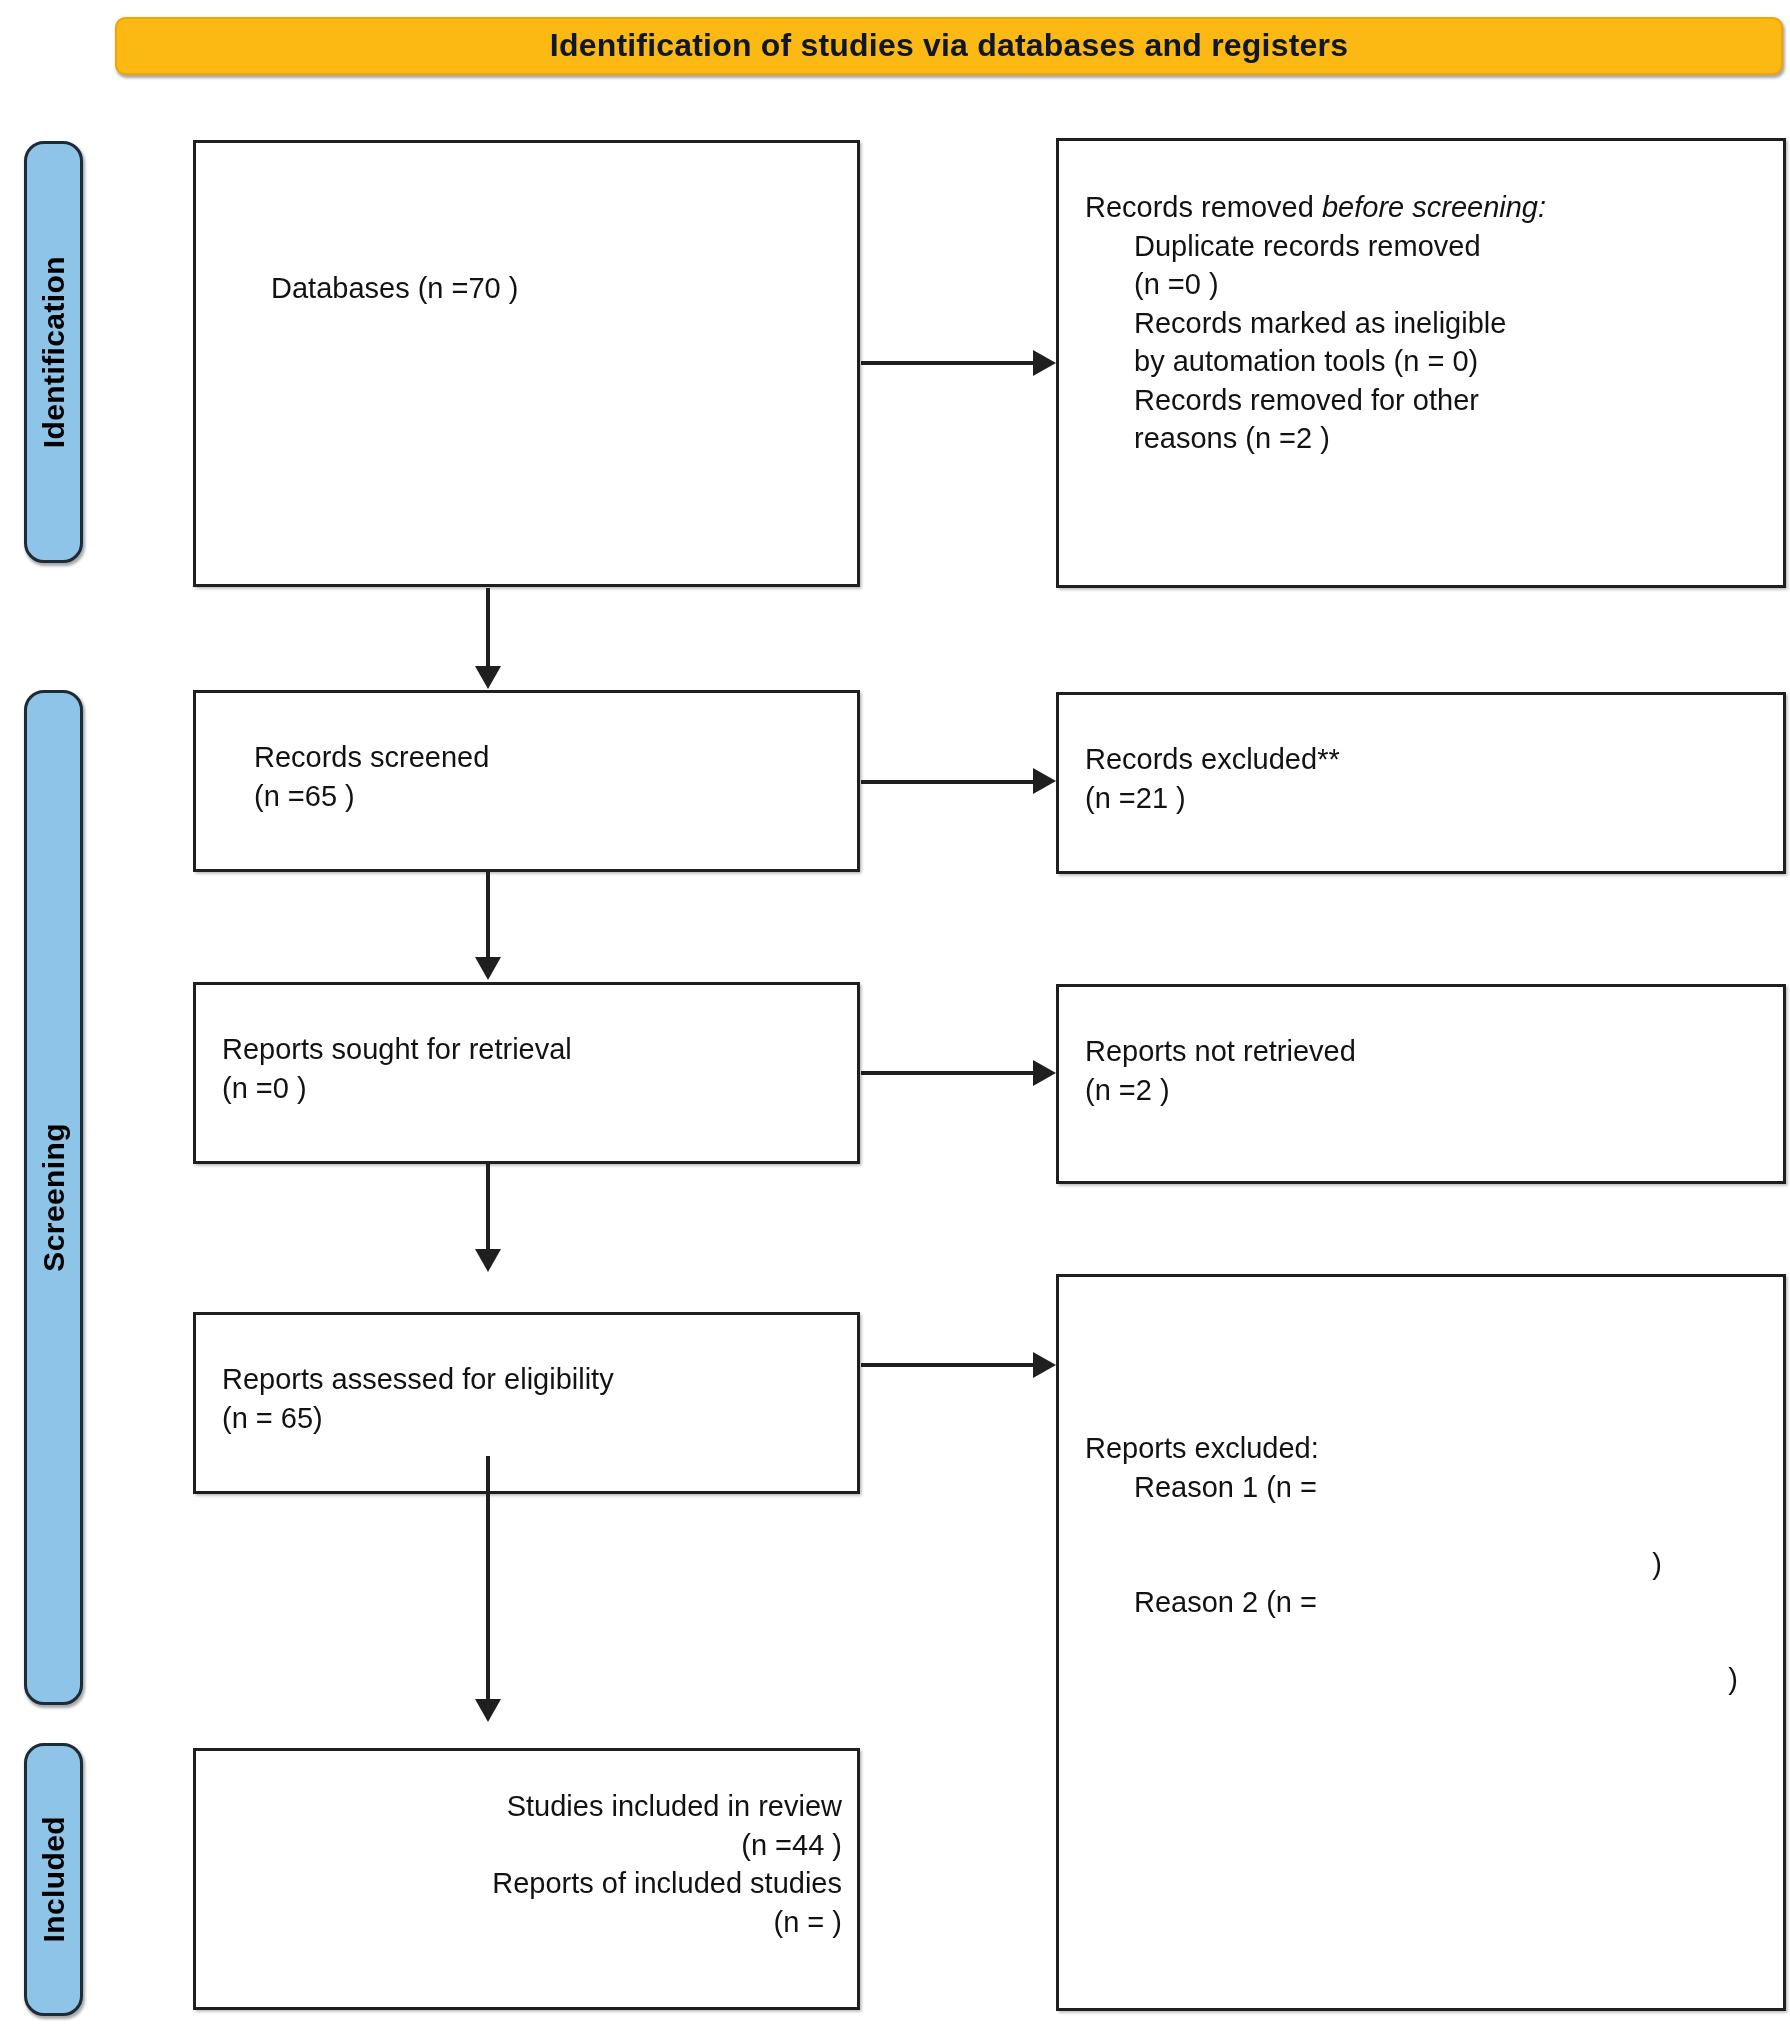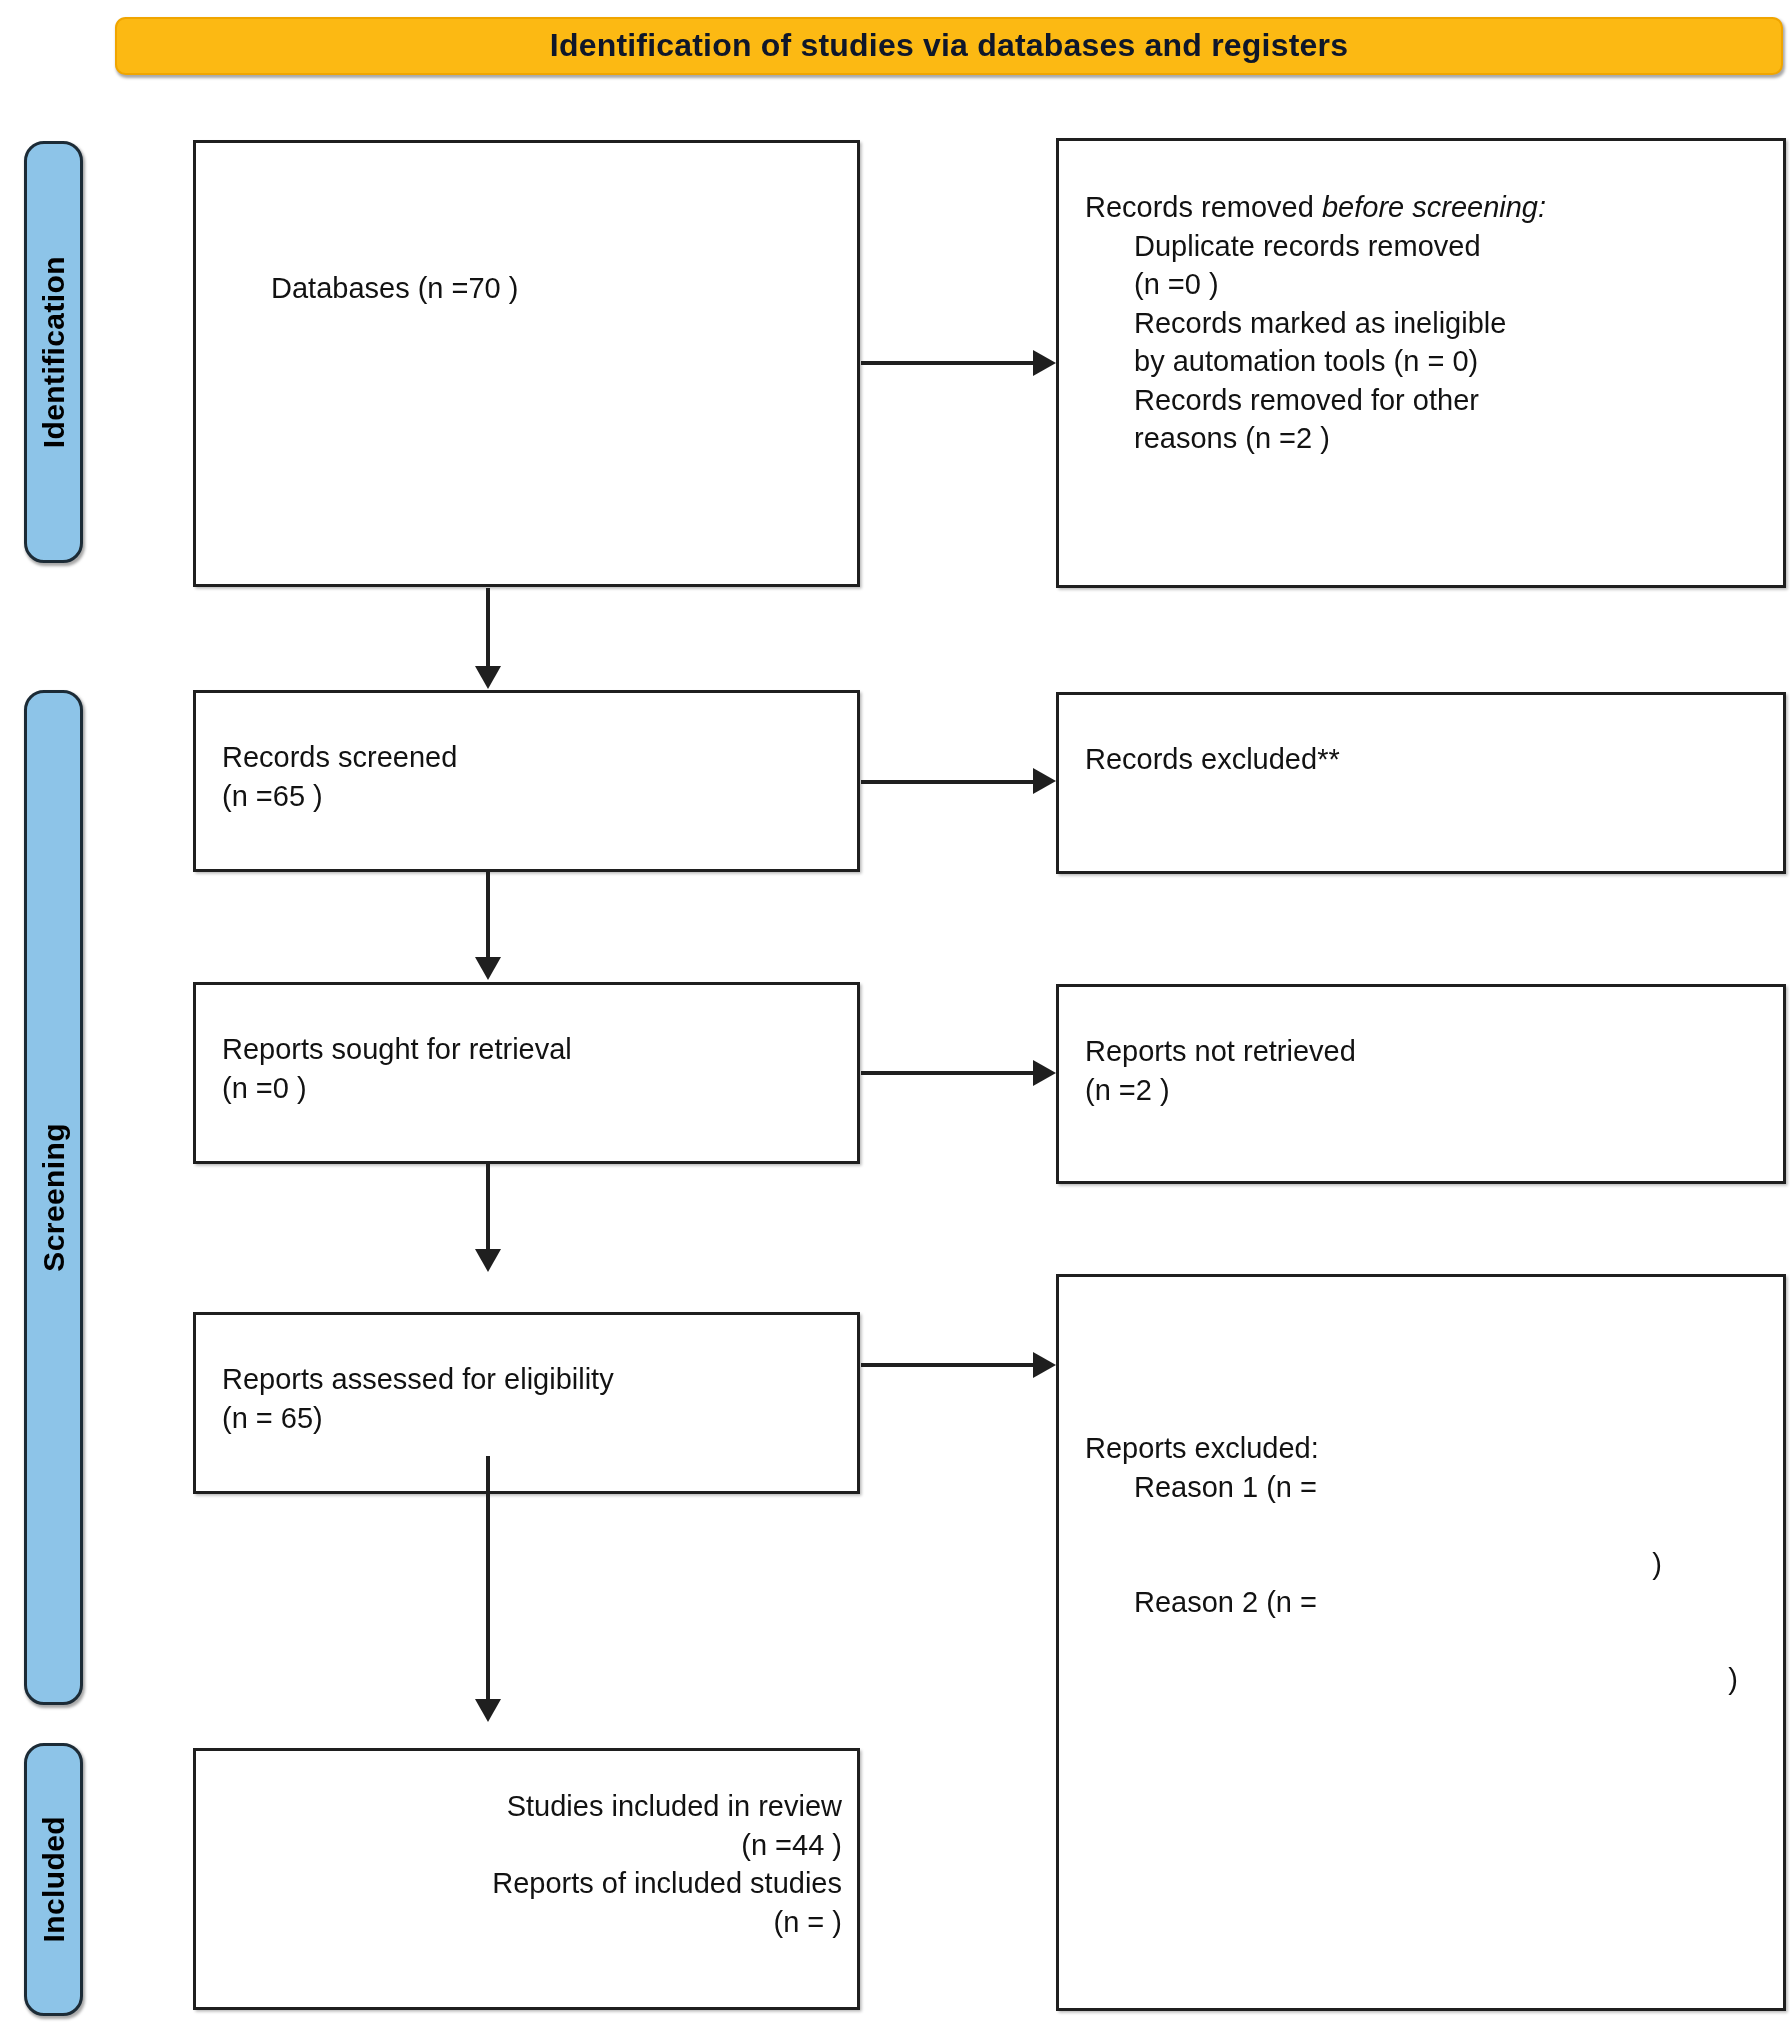--- a/index.html
+++ b/index.html
@@ -91,21 +91,21 @@
   .ital { font-style: italic; }
   .spacer-line { display: block; height: 1.33em; }
 
   #box-identified      { left: 193px;  top: 140px;  width: 667px;  height: 447px; }
   #box-identified .box-inner { top: 126px; }
 
   #box-removed         { left: 1056px; top: 138px;  width: 730px;  height: 450px; }
   #box-removed .box-inner { top: 47px; }
 
   #box-screened        { left: 193px;  top: 690px;  height: 182px; width: 667px; }
-  #box-screened .box-inner { top: 45px; }
+  #box-screened .box-inner { top: 45px; margin-left: 32px; }
 
   #box-excluded        { left: 1056px; top: 692px;  height: 182px; width: 730px; }
   #box-excluded .box-inner { top: 45px; }
 
   #box-sought          { left: 193px;  top: 982px; height: 182px; width: 667px; }
   #box-sought .box-inner { top: 45px; }
 
   #box-notretrieved    { left: 1056px; top: 984px; height: 200px; width: 730px; }
   #box-notretrieved .box-inner { top: 45px; }
 
@@ -180,20 +180,21 @@
   <div class="box" id="box-screened">
     <div class="box-inner">
       <div>Records screened</div>
       <div>(n =65 )</div>
     </div>
   </div>
 
   <div class="box" id="box-excluded">
     <div class="box-inner">
       <div>Records excluded**</div>
+      <div>(n =21 )</div>
     </div>
   </div>
 
   <div class="box" id="box-sought">
     <div class="box-inner">
       <div>Reports sought for retrieval</div>
       <div>(n =0 )</div>
     </div>
   </div>
 

